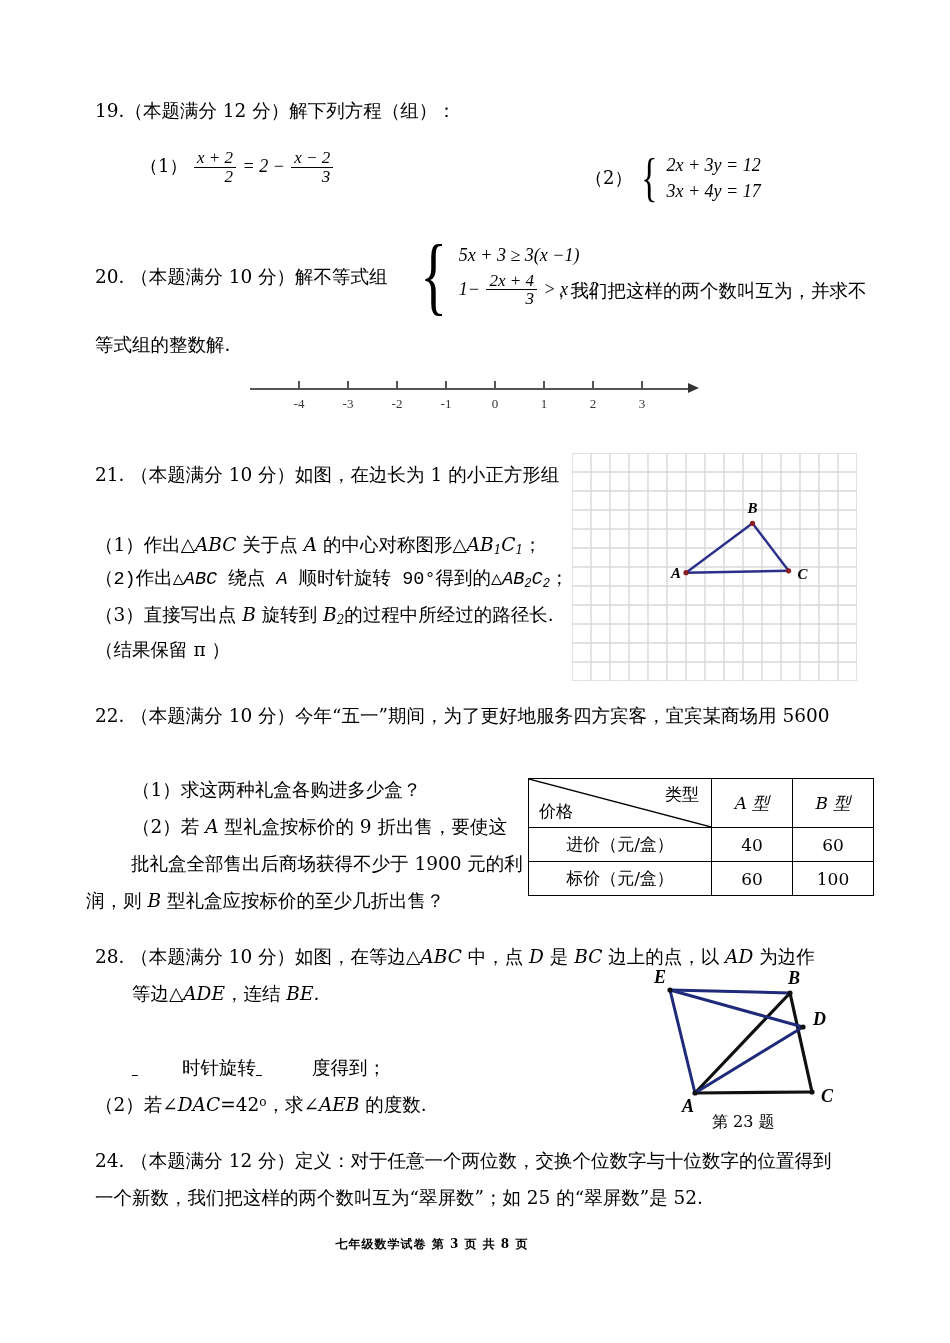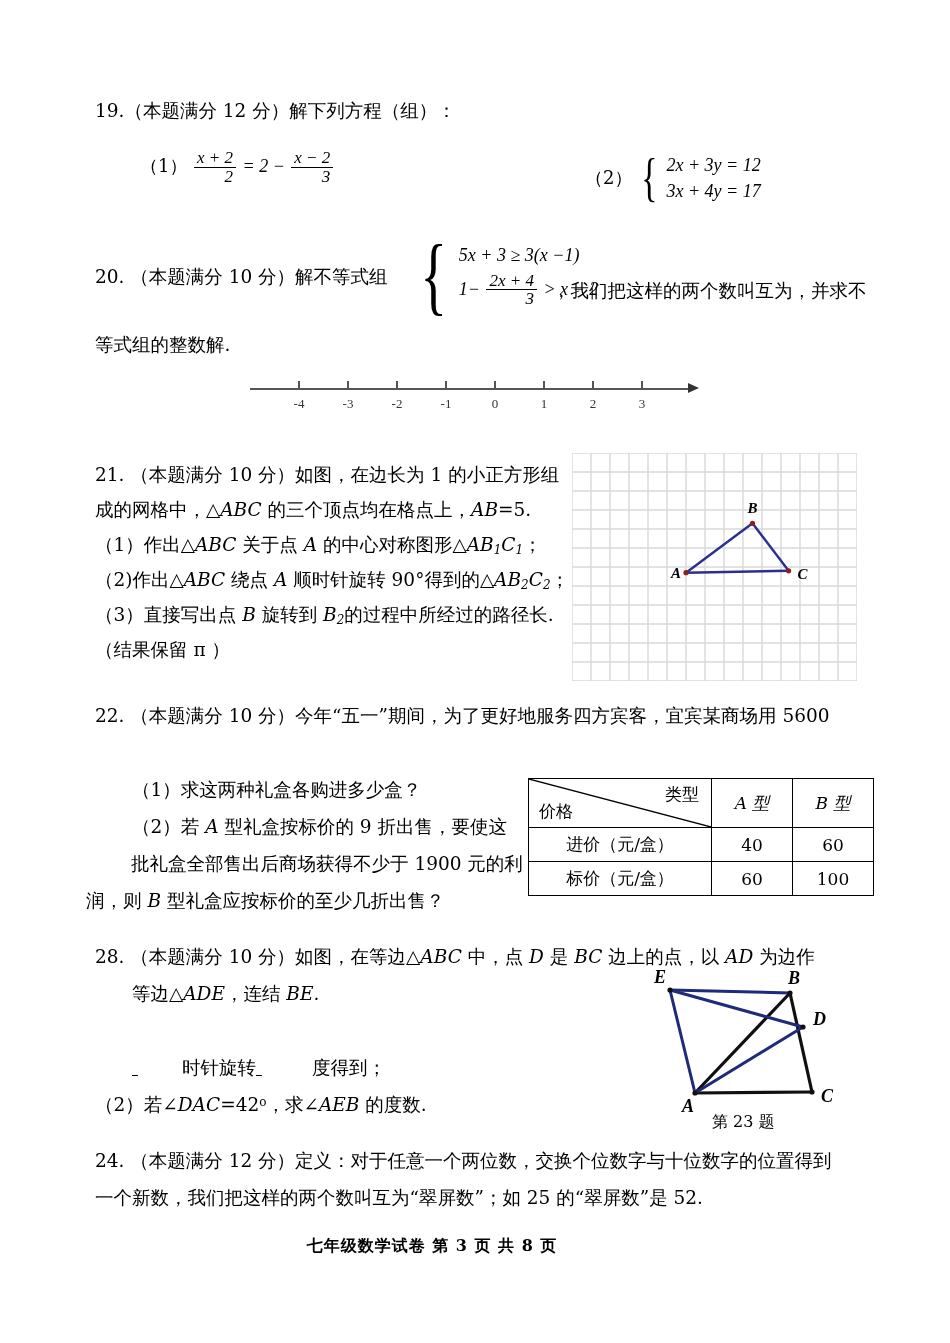--- a/index.html
+++ b/index.html
@@ -53,21 +53,21 @@
             font-size:17px; padding:5px 4px; font-family:"DejaVu Serif",serif; }
   .tbl td.hdr { position:relative; height:48px; width:182px; padding:0; }
   .hdr-type { position:absolute; right:12px; top:4px; font-size:17px; }
   .hdr-price{ position:absolute; left:10px; bottom:4px; font-size:17px;margin-top:48px; }
   .hdr-diag { position:absolute; left:0; top:0; width:100%; height:100%; }
   .cellnum { font-family:"Liberation Serif",serif; font-size:18px; }
   .it-hdr  { font-style:italic; }
 
   
   .footer { position:absolute; width:864px; text-align:center;
-            font-size:16px; font-family:"DejaVu Serif",serif; font-weight:bold;
+            font-size:12px; font-family:"DejaVu Serif",serif; font-weight:bold;
             letter-spacing:1px; }
 </style>
 </head>
 <body>
 
 <div class="page">
 
   <div class="txt cn" style="left:95px; top:102px;">
     <span>19.</span><span>（本题满分 12 分）解下列方程（组）：</span>
   </div>
@@ -137,27 +137,24 @@
         <div class="nl-lab" style="left: 328px; top: 26px; width: 30px;">2</div>
         <div class="nl-tick" style="left: 391px; top: 11px;"></div>
         <div class="nl-lab" style="left: 377px; top: 26px; width: 30px;">3</div>
       </div>
   </div>
 
   <div class="txt cn" style="left:95px; top:466px;">
     <span>21.</span>
     <span>（本题满分 10 分）如图，在边长为 1 的小正方形组</span>
   </div>
-  <div class="txt cn" style="left:95px; top:501px;">
-    成的网格中，△<span class="it">ABC</span> 的三个顶点均在格点上，<span class="it">AB</span>=5.
-  </div>
   <div class="txt cn" style="left:95px; top:536px;">
     （1）作出△<span class="it">ABC</span> 关于点 <span class="it">A</span> 的中心对称图形△<span class="it">AB</span><span class="sub it">1</span><span class="it">C</span><span class="sub it">1</span>；
   </div>
-  <div class="txt cn" style="left:95px; top:571px;">
+  <div class="txt cn" style="left:95px; top:571px;font-family:Liberation Mono, monospace;">
     （2)作出△<span class="it">ABC</span> 绕点 <span class="it">A</span> 顺时针旋转 90°得到的△<span class="it">AB</span><span class="sub it">2</span><span class="it">C</span><span class="sub it">2</span>；
   </div>
   <div class="txt cn" style="left:95px; top:606px;">
     （3）直接写出点 <span class="it">B</span> 旋转到 <span class="it">B</span><span class="sub it">2</span>的过程中所经过的路径长.
   </div>
   <div class="txt cn" style="left:95px; top:641px;">（结果保留 π ）</div>
 
   <div class="gridfig" style="left:572px; top:453px;">
     <svg id="svg-grid" width="285" height="228">
         <line x1="0" y1="0" x2="0" y2="228" stroke="#d8d8d8" stroke-width="1.4"></line>

